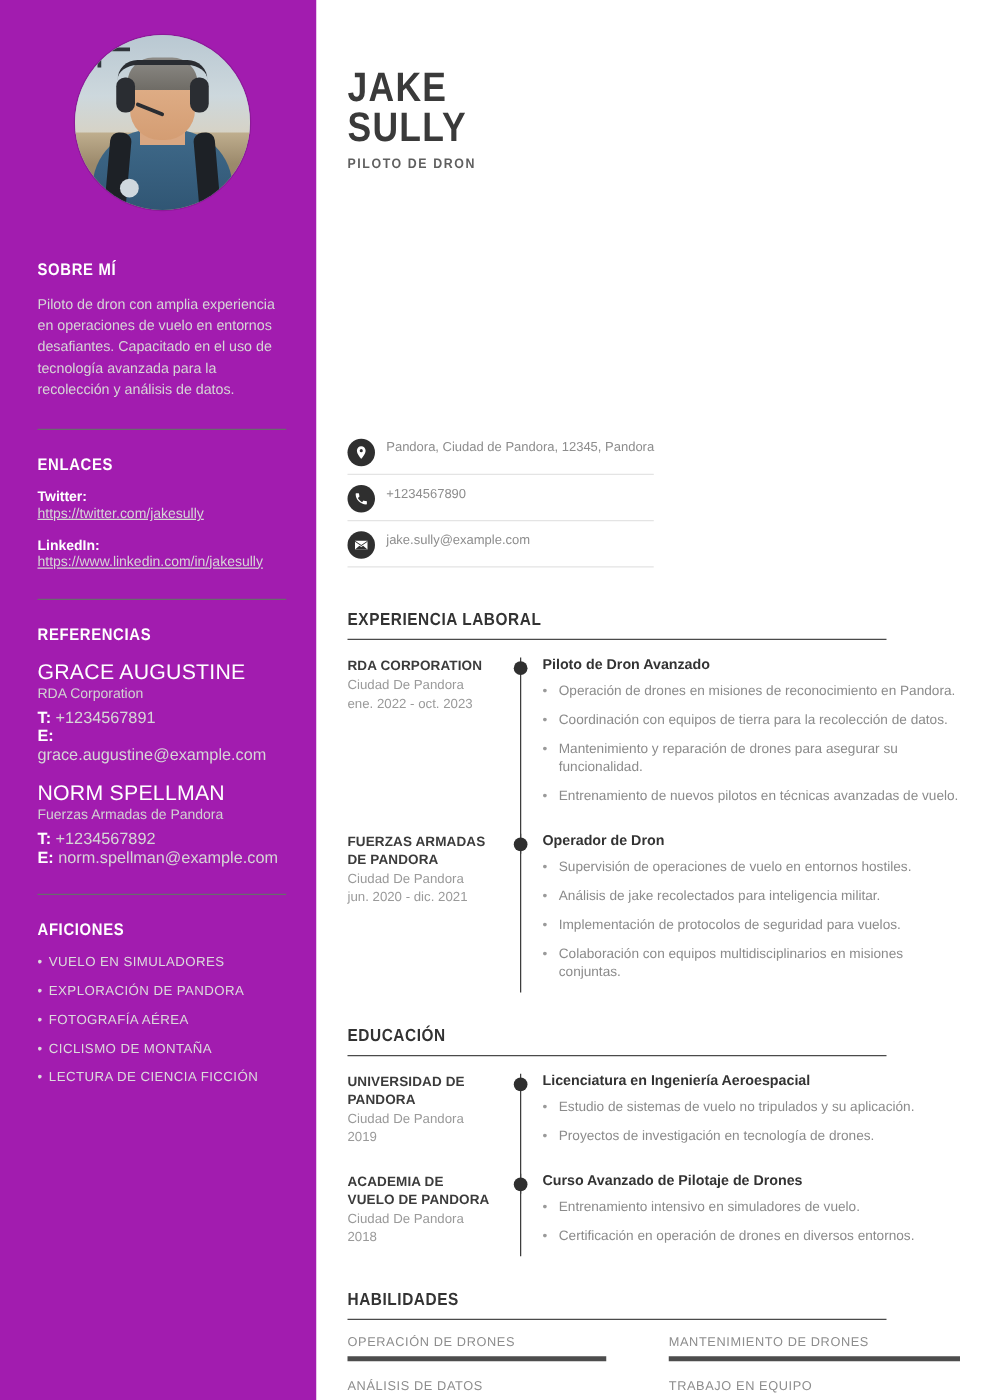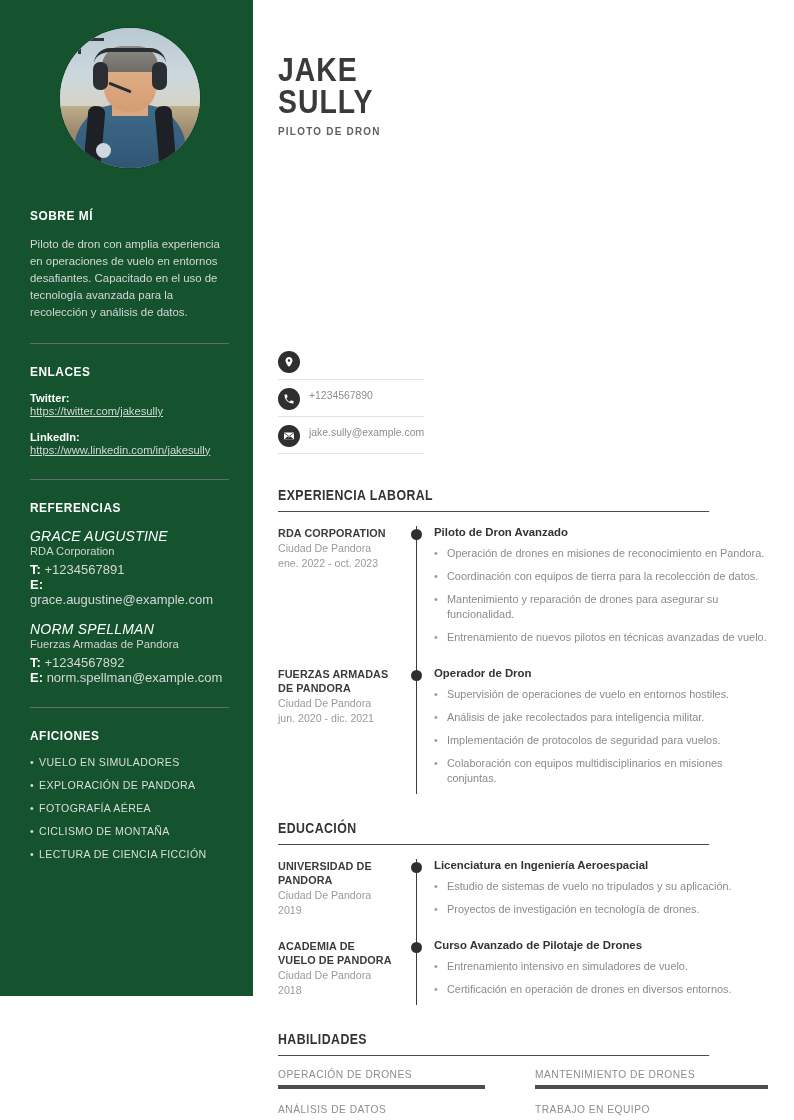--- a/index.html
+++ b/index.html
@@ -6,22 +6,22 @@
   html, body {
     width: 794px; height: 1120px;
     background: #ffffff;
     font-family: "Liberation Sans", sans-serif;
     overflow: hidden;
   }
   .page { position: relative; width: 794px; height: 1120px; background: #fff; display: flex; }
 
   
   .sidebar {
-    width: 253px; height: 996px;
-    background: #14532d;
+    width: 253px; height: 1120px;
+    background: #a21caf;
     color: #e8e8e8;
     padding: 26px 24px 12px 30px;
     flex: 0 0 253px;
   }
   .avatar-wrap { display: flex; justify-content: center; margin-top: 2px; }
   .avatar {
     width: 140px; height: 140px; border-radius: 50%;
     overflow: hidden; position: relative;
     background: #9fb6c4;
     box-shadow: 0 0 0 1px rgba(0,0,0,0.12);
@@ -62,21 +62,21 @@
     font-weight: 700; font-size: 13.5px; letter-spacing: .6px;
     color: #ffffff; text-transform: uppercase; margin-bottom: 13px;
     transform: scaleX(.88); transform-origin: left center;
   }
   .about { margin-top: 40px; }
   .about-text { font-size: 11.4px; line-height: 17px; color: #d6d6d6; }
   .hr { height:1px; background:#6a6a6e; margin: 22px 0 20px 0; }
   .links-block .lk-label { font-size: 11.2px; font-weight: 700; color:#ffffff; margin-top: 2px; }
   .links-block .lk-url { font-size: 11.2px; color:#d6d6d6; text-decoration: underline;
      word-break: break-all; line-height: 14.5px; display:block; margin-bottom: 12px; }
-  .ref-name { font-size: 14px; color:#ffffff; letter-spacing:.2px; margin-bottom: 1px; font-style: italic; }
+  .ref-name { font-size: 17px; color:#ffffff; letter-spacing:.2px; margin-bottom: 1px; }
   .ref-org { font-size: 11.2px; color:#d2d2d2; margin-bottom: 5px; }
   .ref-line { font-size: 13px; color:#d6d6d6; line-height:15px; }
   .ref-line b { color:#ffffff; font-weight:700; }
   .ref-block { margin-bottom: 14px; }
   .hobby { font-size: 10.6px; color:#dcdcdc; letter-spacing:.35px; margin-bottom: 11px; }
   .hobby .dot { display:inline-block; margin-right:5px; }
 
   
   .main { flex: 1 1 auto; padding: 44px 26px 0 25px; position: relative; }
   .head-row { display: flex; align-items: flex-start; flex-direction: column; }
@@ -225,20 +225,21 @@
         <div class="role">PILOTO DE DRON</div>
       </div>
 
       <div class="contact">
         <div class="crow">
           <span class="cicon">
             <svg viewBox="0 0 24 24">
                 <path d="M12 2C8.1 2 5 5.1 5 9c0 5.2 7 13 7 13s7-7.8 7-13c0-3.9-3.1-7-7-7zm0 9.5A2.5 2.5 0 1 1 12 6.5a2.5 2.5 0 0 1 0 5z"></path>
               </svg>
           </span>
+          <span class="ctext">Pandora, Ciudad de Pandora, 12345, Pandora</span>
         </div>
         <div class="crow">
           <span class="cicon">
             <svg viewBox="0 0 24 24">
                 <path d="M6.6 10.8c1.4 2.8 3.8 5.1 6.6 6.6l2.2-2.2c.3-.3.7-.4 1-.2 1.2.4 2.4.6 3.6.6.6 0 1 .4 1 1V20c0 .6-.4 1-1 1C10.6 21 3 13.4 3 4c0-.6.4-1 1-1h3.5c.6 0 1 .4 1 1 0 1.3.2 2.5.6 3.6.1.3 0 .7-.2 1l-2.3 2.2z"></path>
               </svg>
           </span>
           <span class="ctext">+1234567890</span>
         </div>
         <div class="crow">

